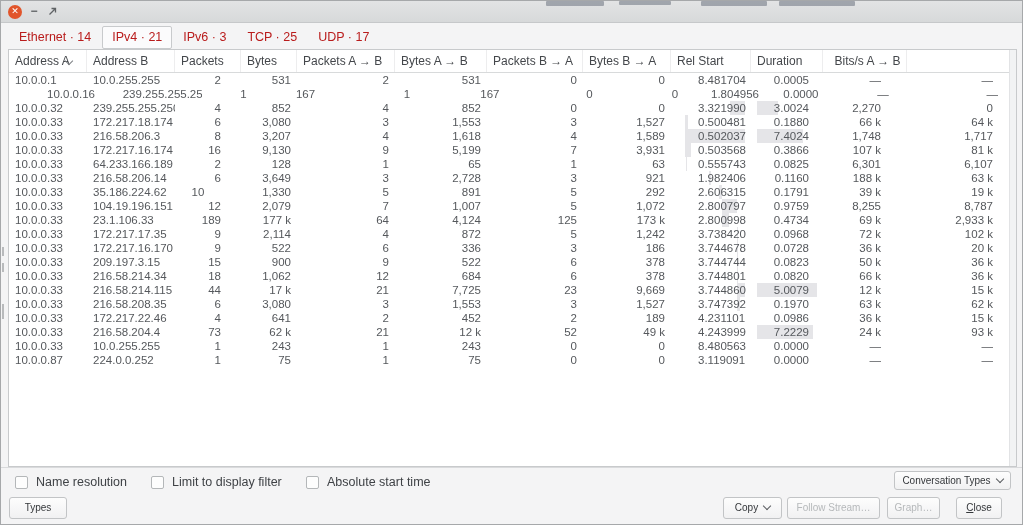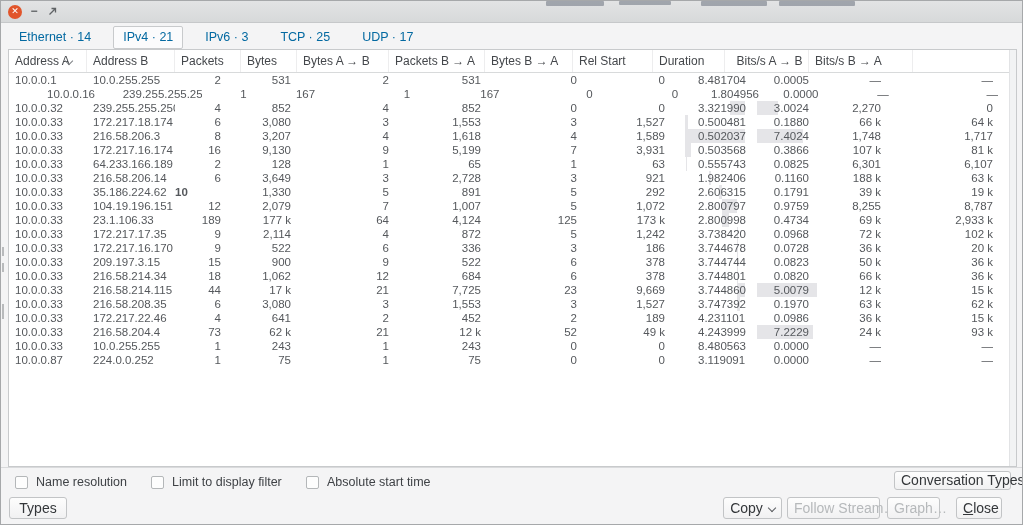--- a/index.html
+++ b/index.html
@@ -24,22 +24,22 @@
   }
   .min-btn { left:26px; color:#5f6265; font-size:12px; font-weight:bold; line-height:12px; }
   .restore-btn { left:44px; }
   .title-text {
     position:absolute; left:62px; top:4px; font-size:12.5px; font-weight:bold; color:#3a3d40;
     white-space:nowrap;
   }
   
   .tabbar { position:absolute; left:8px; top:22px; right:8px; height:26px; display:flex; align-items:flex-end; }
   .tab {
-    padding:3px 9px 4px 9px; font-size:12.5px; color:#0369a1; white-space:nowrap;
-    border:1px solid transparent; margin-right:12px;
+    padding:3px 9px 4px 9px; font-size:12.5px; color:#b91c1c; white-space:nowrap;
+    border:1px solid transparent; margin-right:1px;
   }
   .tab.active { background:#fbfbfc; border:1px solid #c8cacc; border-radius:2px; }
   
   .tablewrap {
     position:absolute; left:7px; top:48px; width:1009px; height:418px;
     background:#fff; border:1px solid #c8cacc;
   }
   .thead { display:flex; height:23px; border-bottom:1px solid #d8dadb; background:#fff; }
   .hcell {
     position:relative; height:100%; font-size:12px; color:#44474b;
@@ -61,21 +61,21 @@
   .vscroll {
     position:absolute; right:0; top:0; width:7px; height:100%;
     background:#f2f3f4; border-left:1px solid #e2e3e5;
   }
   .gutter-mark { position:absolute; left:1px; width:2px; background:#b8babc; }
   
   .footer { position:absolute; left:0; top:466px; right:0; bottom:0; background:#f4f4f5; border-top:1px solid #d9dadc; }
   .cbgroup { position:absolute; top:7px; display:flex; align-items:center; font-size:12.5px; color:#3f4246; }
   .cbbox { width:13px; height:13px; background:#fdfdfd; border:1px solid #b4b7b9; border-radius:2px; margin-right:8px; }
   .btn {
-    position:absolute; height:22px; font-size:14px; color:#34373a; text-align:center;
+    position:absolute; height:22px; font-size:10px; color:#34373a; text-align:center;
     background:linear-gradient(#fdfdfd,#f1f1f2); border:1px solid #c2c4c6; border-radius:3px;
     line-height:20px; padding:0 6px; white-space:nowrap;
   }
   .btn.disabled { color:#b6b9bb; }
   .selectbtn { top:3px; height:19px; line-height:17px; }
   u.accel { text-decoration:underline; }
 </style>
 </head>
 <body>
 
@@ -102,27 +102,27 @@
       <div class="tab">TCP · 25</div>
       <div class="tab">UDP · 17</div>
     </div>
 
   <div class="tablewrap">
     <div class="thead" id="thead">
         <div class="hcell" style="width: 78px;"><span>Address A</span><span class="chev sortchev"></span></div>
         <div class="hcell" style="width: 88px;"><span>Address B</span></div>
         <div class="hcell" style="width: 66px;"><span>Packets</span></div>
         <div class="hcell" style="width: 56px;"><span>Bytes</span></div>
+        <div class="hcell" style="width: 98px;"><span>Packets A → B</span></div>
         <div class="hcell" style="width: 92px;"><span>Bytes A → B</span></div>
         <div class="hcell" style="width: 96px;"><span>Packets B → A</span></div>
         <div class="hcell" style="width: 88px;"><span>Bytes B → A</span></div>
         <div class="hcell" style="width: 80px;"><span>Rel Start</span></div>
         <div class="hcell" style="width: 72px;"><span>Duration</span></div>
         <div class="hcell" style="width: 84px; text-align: center;"><span>Bits/s A → B</span></div>
-        <div class="hcell" style="width: 104px;"><span>Bits/s B → A</span></div>
       </div>
     <div id="tbody">
         <div class="trow">
           <div class="cell" style="width: 78px; text-align: left; padding-left: 6px; padding-right: 0px;"><span class="txt">10.0.0.1</span></div>
           <div class="cell" style="width: 88px; text-align: left; padding-left: 6px; padding-right: 0px;"><span class="txt">10.0.255.255</span></div>
           <div class="cell" style="width: 66px; text-align: right; padding-left: 0px; padding-right: 20px;"><span class="txt">2</span></div>
           <div class="cell" style="width: 56px; text-align: right; padding-left: 0px; padding-right: 6px;"><span class="txt">531</span></div>
           <div class="cell" style="width: 98px; text-align: right; padding-left: 0px; padding-right: 6px;"><span class="txt">2</span></div>
           <div class="cell" style="width: 92px; text-align: right; padding-left: 0px; padding-right: 6px;"><span class="txt">531</span></div>
           <div class="cell" style="width: 96px; text-align: right; padding-left: 0px; padding-right: 6px;"><span class="txt">0</span></div>
@@ -226,21 +226,21 @@
           <div class="cell" style="width: 96px; text-align: right; padding-left: 0px; padding-right: 6px;"><span class="txt">3</span></div>
           <div class="cell" style="width: 88px; text-align: right; padding-left: 0px; padding-right: 6px;"><span class="txt">921</span></div>
           <div class="cell" style="width: 80px; text-align: left; padding-left: 27px; padding-right: 0px;"><div class="tbar" style="left: 37.7185px; width: 1.856px;"></div><span class="txt">1.982406</span></div>
           <div class="cell" style="width: 72px; text-align: right; padding-left: 0px; padding-right: 14px;"><span class="txt">0.1160</span></div>
           <div class="cell" style="width: 84px; text-align: right; padding-left: 0px; padding-right: 26px;"><span class="txt">188 k</span></div>
           <div class="cell" style="width: 104px; text-align: right; padding-left: 0px; padding-right: 18px;"><span class="txt">63 k</span></div>
         </div>
         <div class="trow">
           <div class="cell" style="width: 78px; text-align: left; padding-left: 6px; padding-right: 0px;"><span class="txt">10.0.0.33</span></div>
           <div class="cell" style="width: 88px; text-align: left; padding-left: 6px; padding-right: 0px;"><span class="txt">35.186.224.62</span></div>
-          <div class="cell" style="width: 66px; text-align: left; padding-left: 0px; padding-right: 20px; font-weight: bold;"><span class="txt">10</span></div>
+          <div class="cell" style="width: 66px; text-align: center; padding-left: 0px; padding-right: 20px;"><span class="txt">10</span></div>
           <div class="cell" style="width: 56px; text-align: right; padding-left: 0px; padding-right: 6px;"><span class="txt">1,330</span></div>
           <div class="cell" style="width: 98px; text-align: right; padding-left: 0px; padding-right: 6px;"><span class="txt">5</span></div>
           <div class="cell" style="width: 92px; text-align: right; padding-left: 0px; padding-right: 6px;"><span class="txt">891</span></div>
           <div class="cell" style="width: 96px; text-align: right; padding-left: 0px; padding-right: 6px;"><span class="txt">5</span></div>
           <div class="cell" style="width: 88px; text-align: right; padding-left: 0px; padding-right: 6px;"><span class="txt">292</span></div>
           <div class="cell" style="width: 80px; text-align: left; padding-left: 27px; padding-right: 0px;"><div class="tbar" style="left: 47.701px; width: 2.8656px;"></div><span class="txt">2.606315</span></div>
           <div class="cell" style="width: 72px; text-align: right; padding-left: 0px; padding-right: 14px;"><span class="txt">0.1791</span></div>
           <div class="cell" style="width: 84px; text-align: right; padding-left: 0px; padding-right: 26px;"><span class="txt">39 k</span></div>
           <div class="cell" style="width: 104px; text-align: right; padding-left: 0px; padding-right: 18px;"><span class="txt">19 k</span></div>
         </div>

